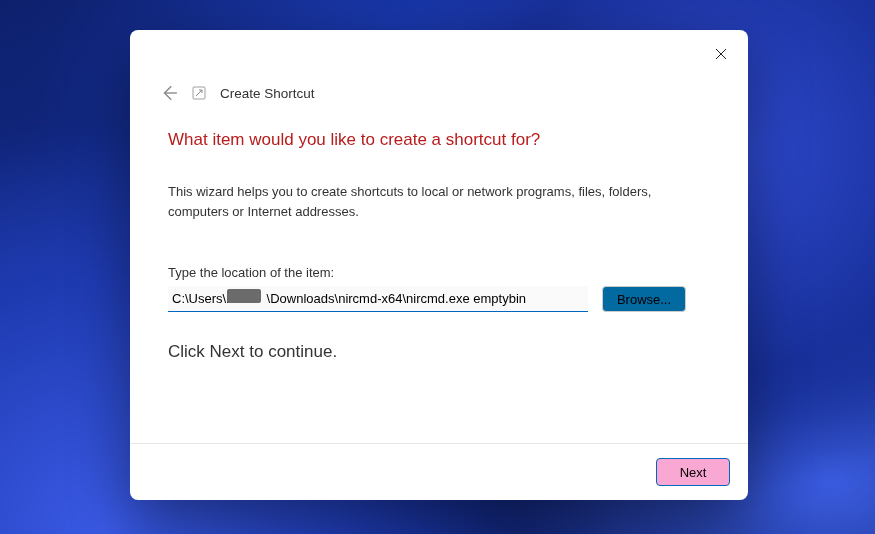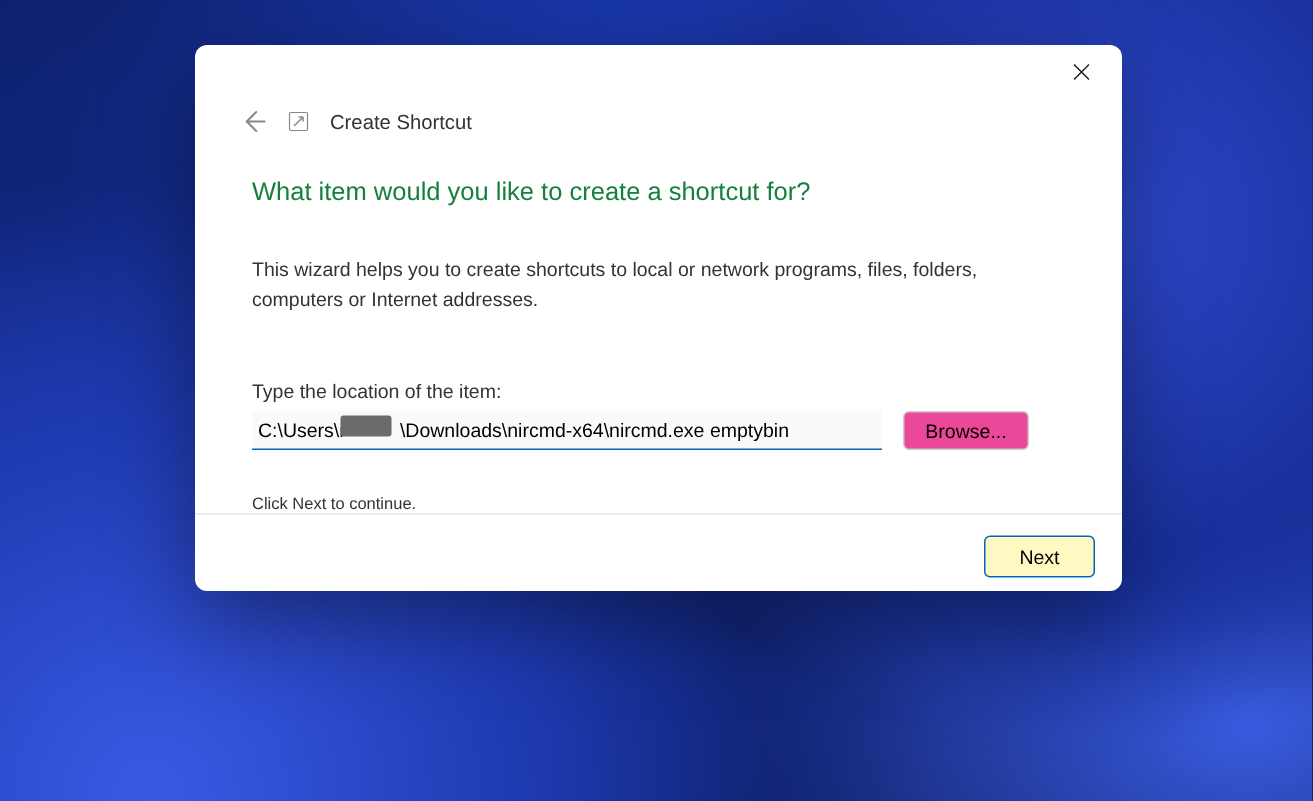--- a/index.html
+++ b/index.html
@@ -39,21 +39,21 @@
       width: 700px; height: 700px;
       right: -200px; top: -200px;
       background: radial-gradient(circle, #2f4ad0 0%, #18309a 45%, transparent 70%);
     }
 
     .dialog {
       position: absolute;
       left: 130px;
       top: 30px;
       width: 618px;
-      height: 364px;
+      height: 470px;
       background: #fff;
       border-radius: 8px;
       box-shadow: 0 20px 60px rgba(0,0,0,.4);
       display: flex;
       flex-direction: column;
     }
 
     .titlebar {
       height: 48px;
       display: flex;
@@ -91,21 +91,21 @@
       font-size: 13.5px;
       color: #333;
     }
 
     .content {
       padding: 22px 38px 0 38px;
       flex: 1;
     }
     .headline {
       font-size: 17px;
-      color: #15803d;
+      color: #b91c1c;
       font-weight: 400;
       margin-bottom: 32px;
     }
     .desc {
       font-size: 13px;
       color: #333;
       line-height: 1.5;
       margin-bottom: 44px;
       max-width: 540px;
     }
@@ -142,43 +142,43 @@
       left: 59px;
       width: 34px;
       height: 14px;
       background: #6b6b6b;
       border-radius: 2px;
     }
     .browse-btn {
       width: 84px;
       height: 26px;
       border: 1px solid #ccc;
-      background: #ec4899;
+      background: #0369a1;
       border-radius: 4px;
       font-family: inherit;
       font-size: 13px;
       cursor: pointer;
     }
     .continue-hint {
-      font-size: 11px;
+      font-size: 17px;
       color: #333;
     }
 
     .footer {
       border-top: 1px solid #e6e6e6;
       padding: 14px 18px;
       display: flex;
       justify-content: flex-end;
       gap: 10px;
     }
     .footer button {
       min-width: 74px;
       height: 28px;
       border: 1px solid #ccc;
-      background: #fef9c3;
+      background: #f9a8d4;
       border-radius: 4px;
       font-family: inherit;
       font-size: 13px;
       cursor: pointer;
       padding: 0 14px;
     }
     .footer button.primary {
       border: 1.5px solid #0067c0;
     }
   </style>

